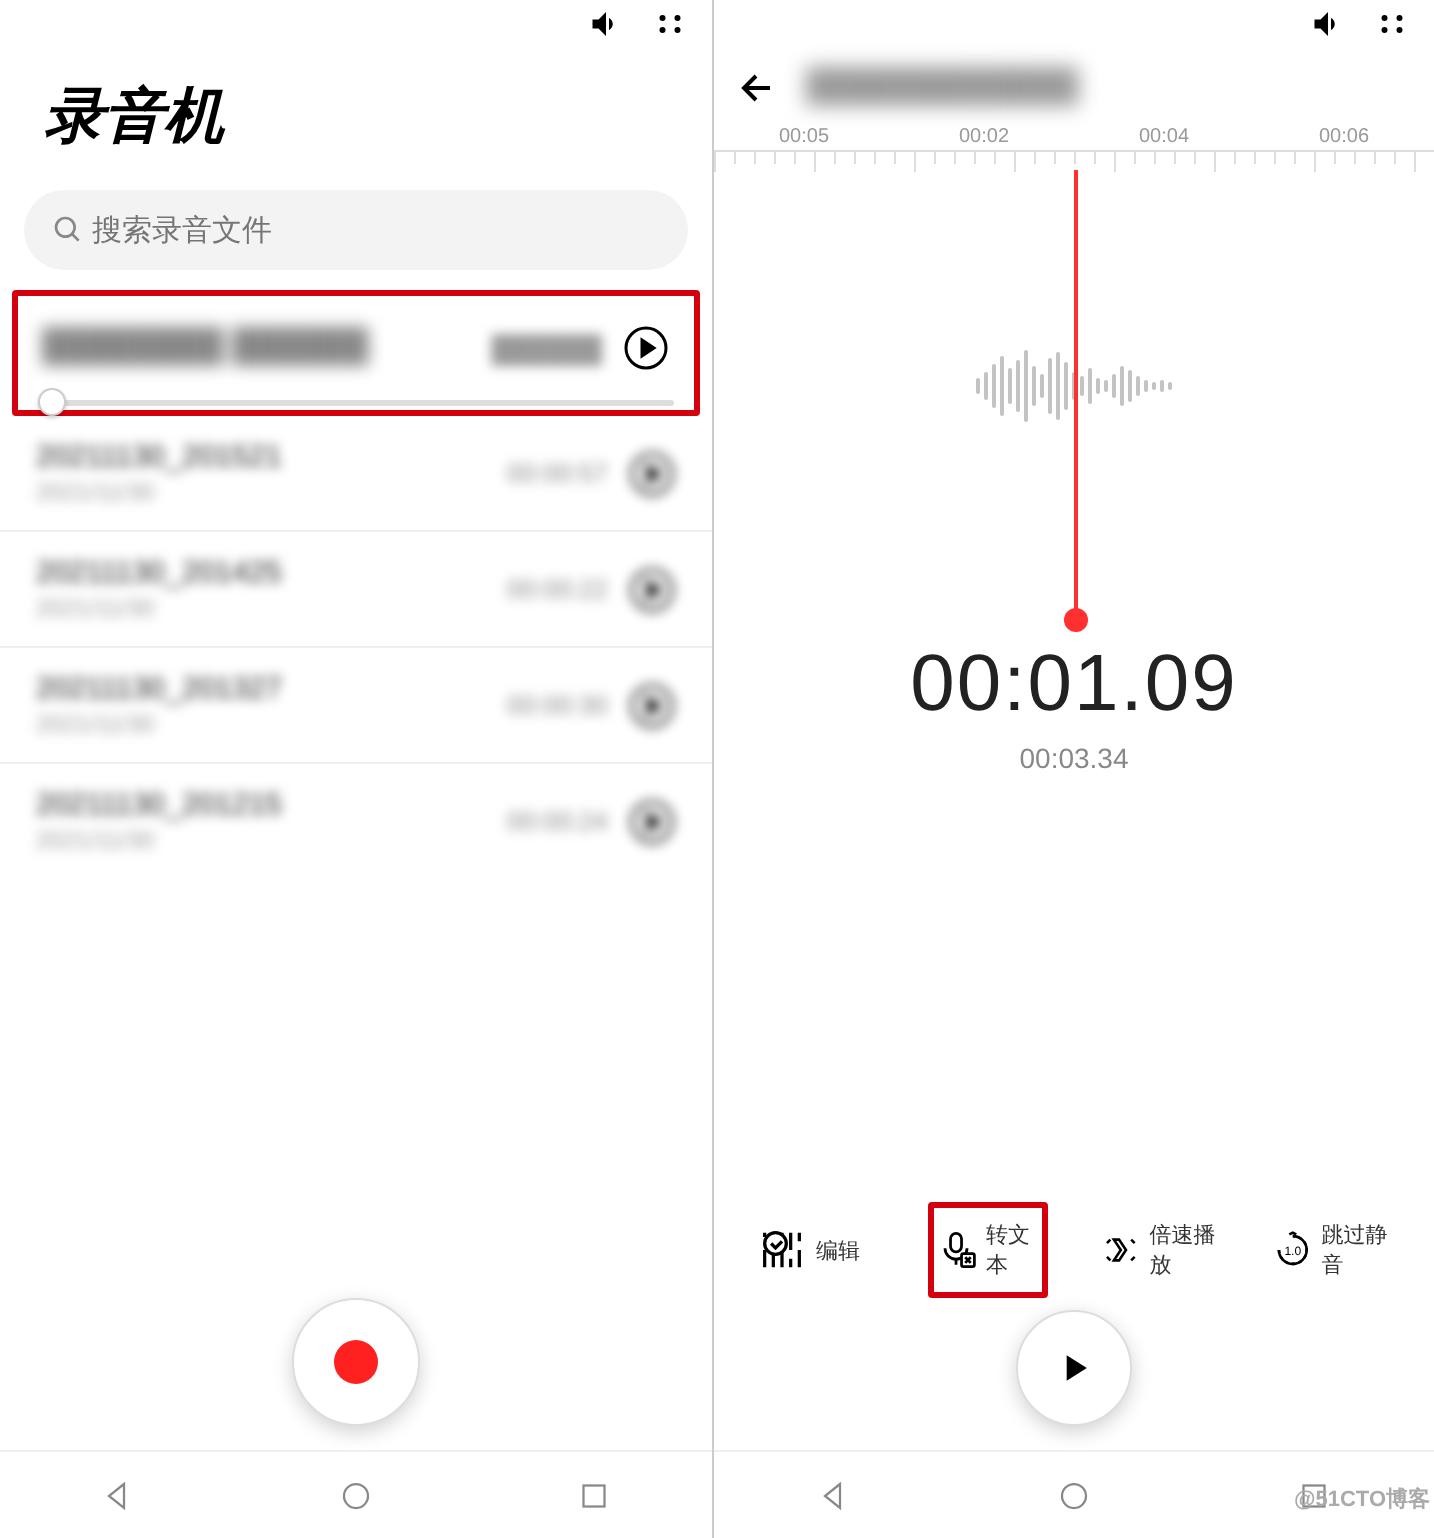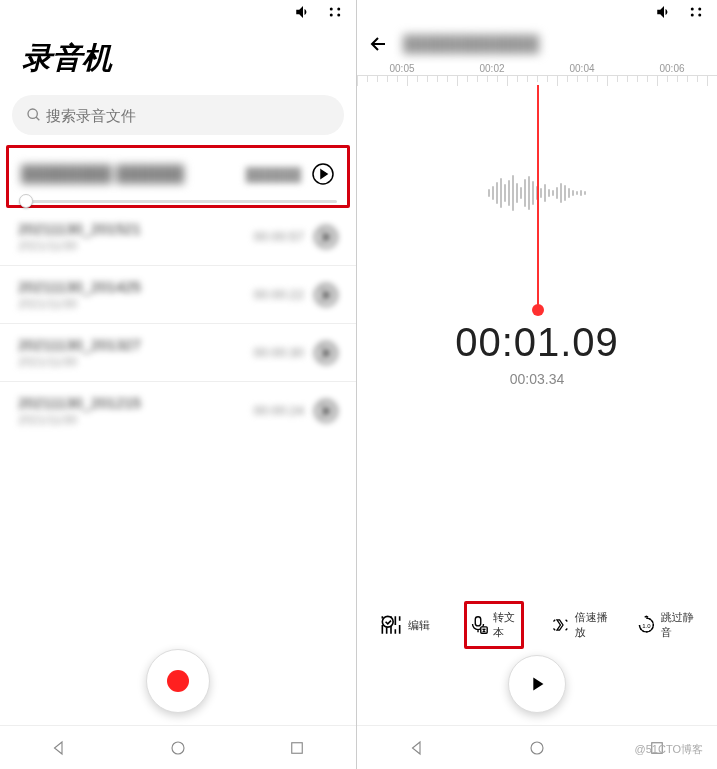--- a/index.html
+++ b/index.html
@@ -68,21 +68,21 @@
   .tool.highlight { border: 3px solid #d4000e; border-radius: 2px; }
   .tool svg { width: 26px; height: 26px; }
   .tool-label { font-size: 11px; color: #333; }
 
   .play-btn { position: absolute; bottom: 56px; left: 50%; transform: translateX(-50%); width: 58px; height: 58px; border-radius: 50%; background: #fff; border: 1px solid #ddd; box-shadow: 0 3px 10px rgba(0,0,0,0.18); display: flex; align-items: center; justify-content: center; }
 
   
   .navbar { position: absolute; bottom: 0; left: 0; right: 0; height: 44px; display: flex; justify-content: space-around; align-items: center; border-top: 1px solid #eee; background: #fff; }
   .navbar svg { width: 18px; height: 18px; stroke: #888; fill: none; stroke-width: 1.5; }
 
-  .watermark { position: absolute; bottom: 12px; right: 14px; font-size: 11px; color: #aaa; }
+  .watermark { position: absolute; bottom: 12px; right: 2px; font-size: 11px; color: #aaa; font-weight: bold; }
 </style>
 </head>
 <body>
 
 <div class="phone phone-left">
   <div class="status-bar">
     <svg viewBox="0 0 24 24" fill="#000">
         <path d="M3 9v6h4l5 5V4L7 9H3zm13.5 3c0-1.8-1-3.3-2.5-4v8c1.5-.7 2.5-2.2 2.5-4z"></path>
       </svg>
     <svg viewBox="0 0 24 24" fill="#000">

